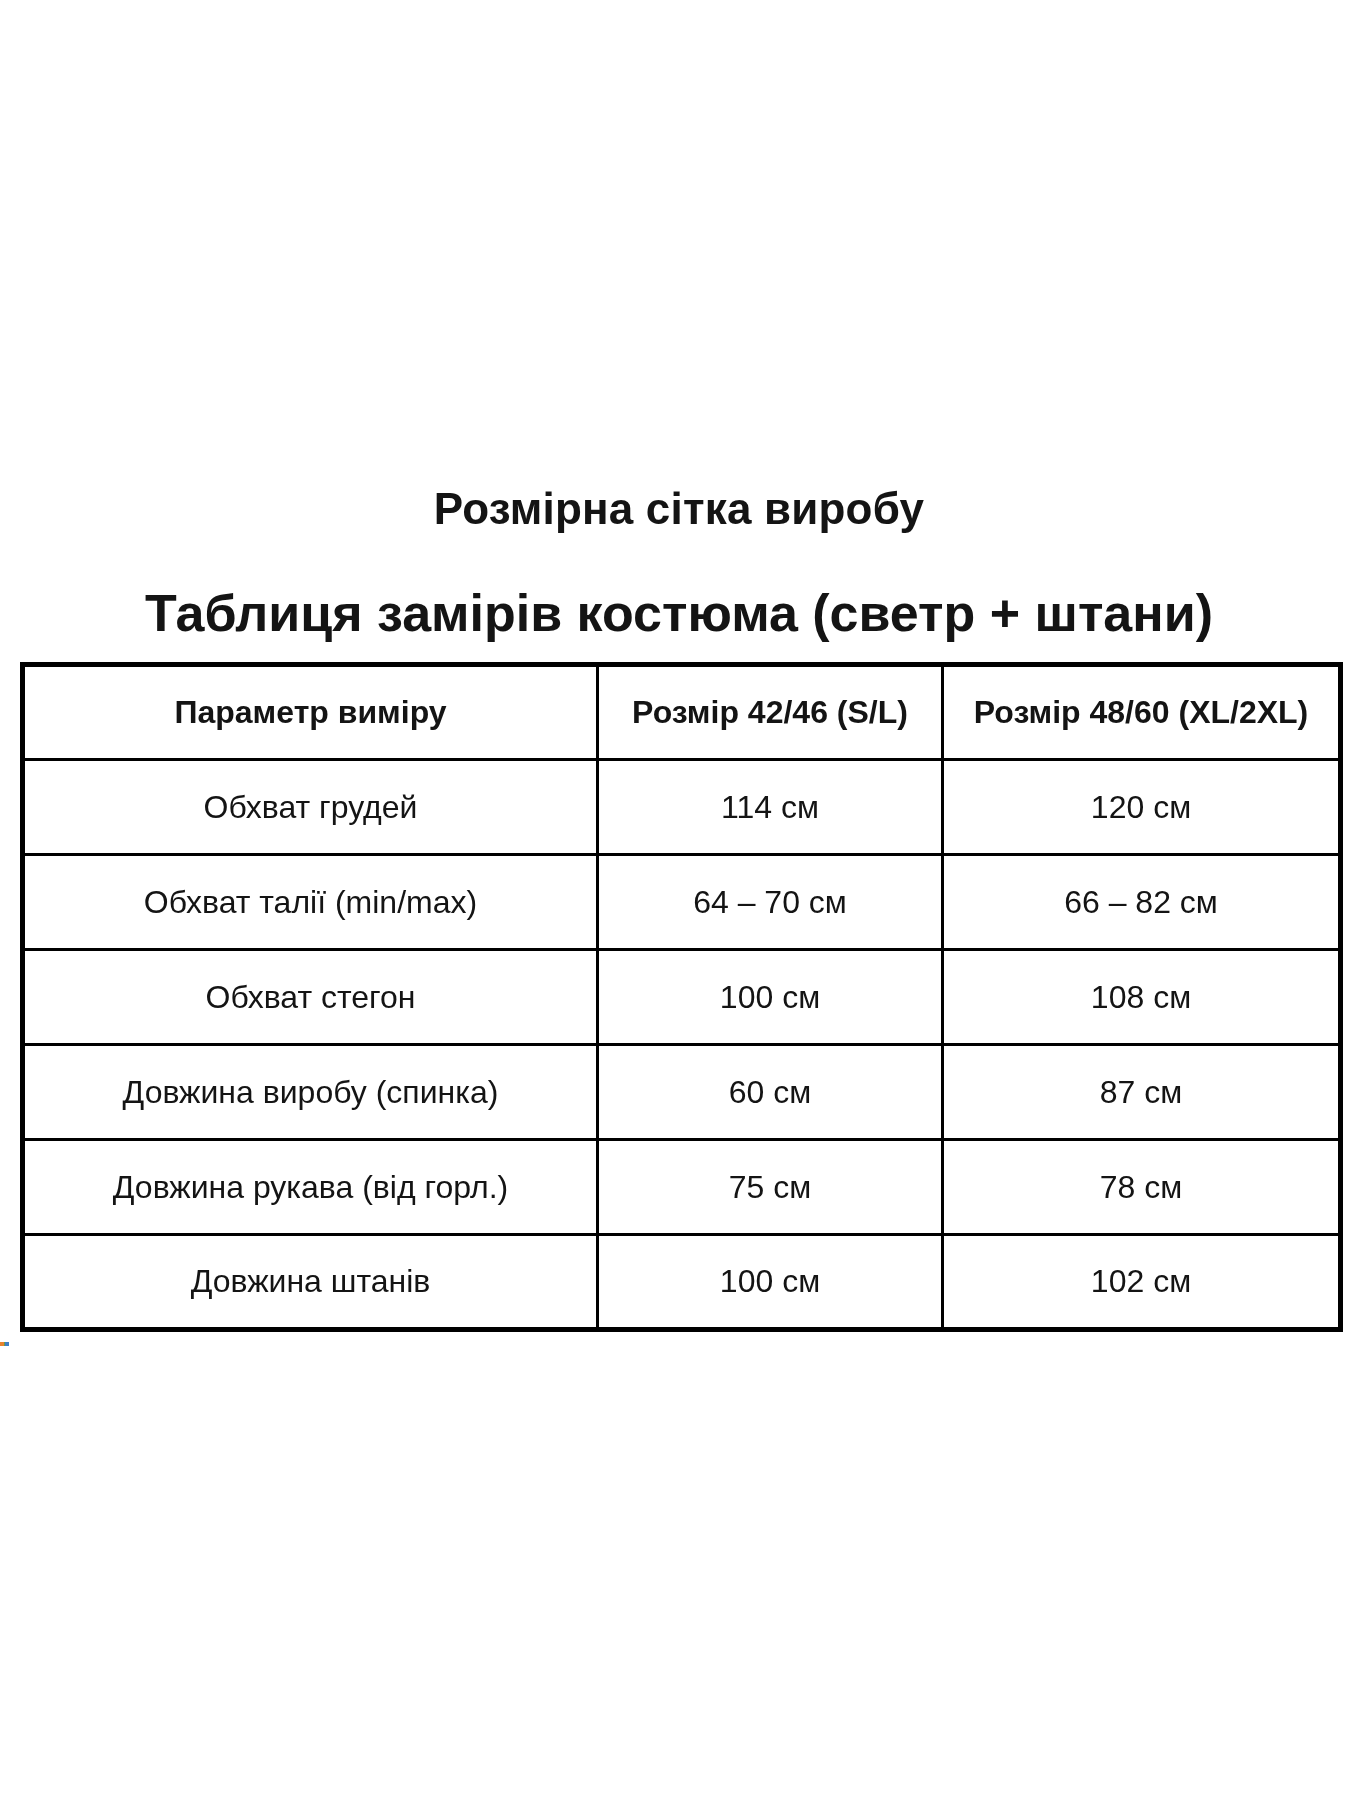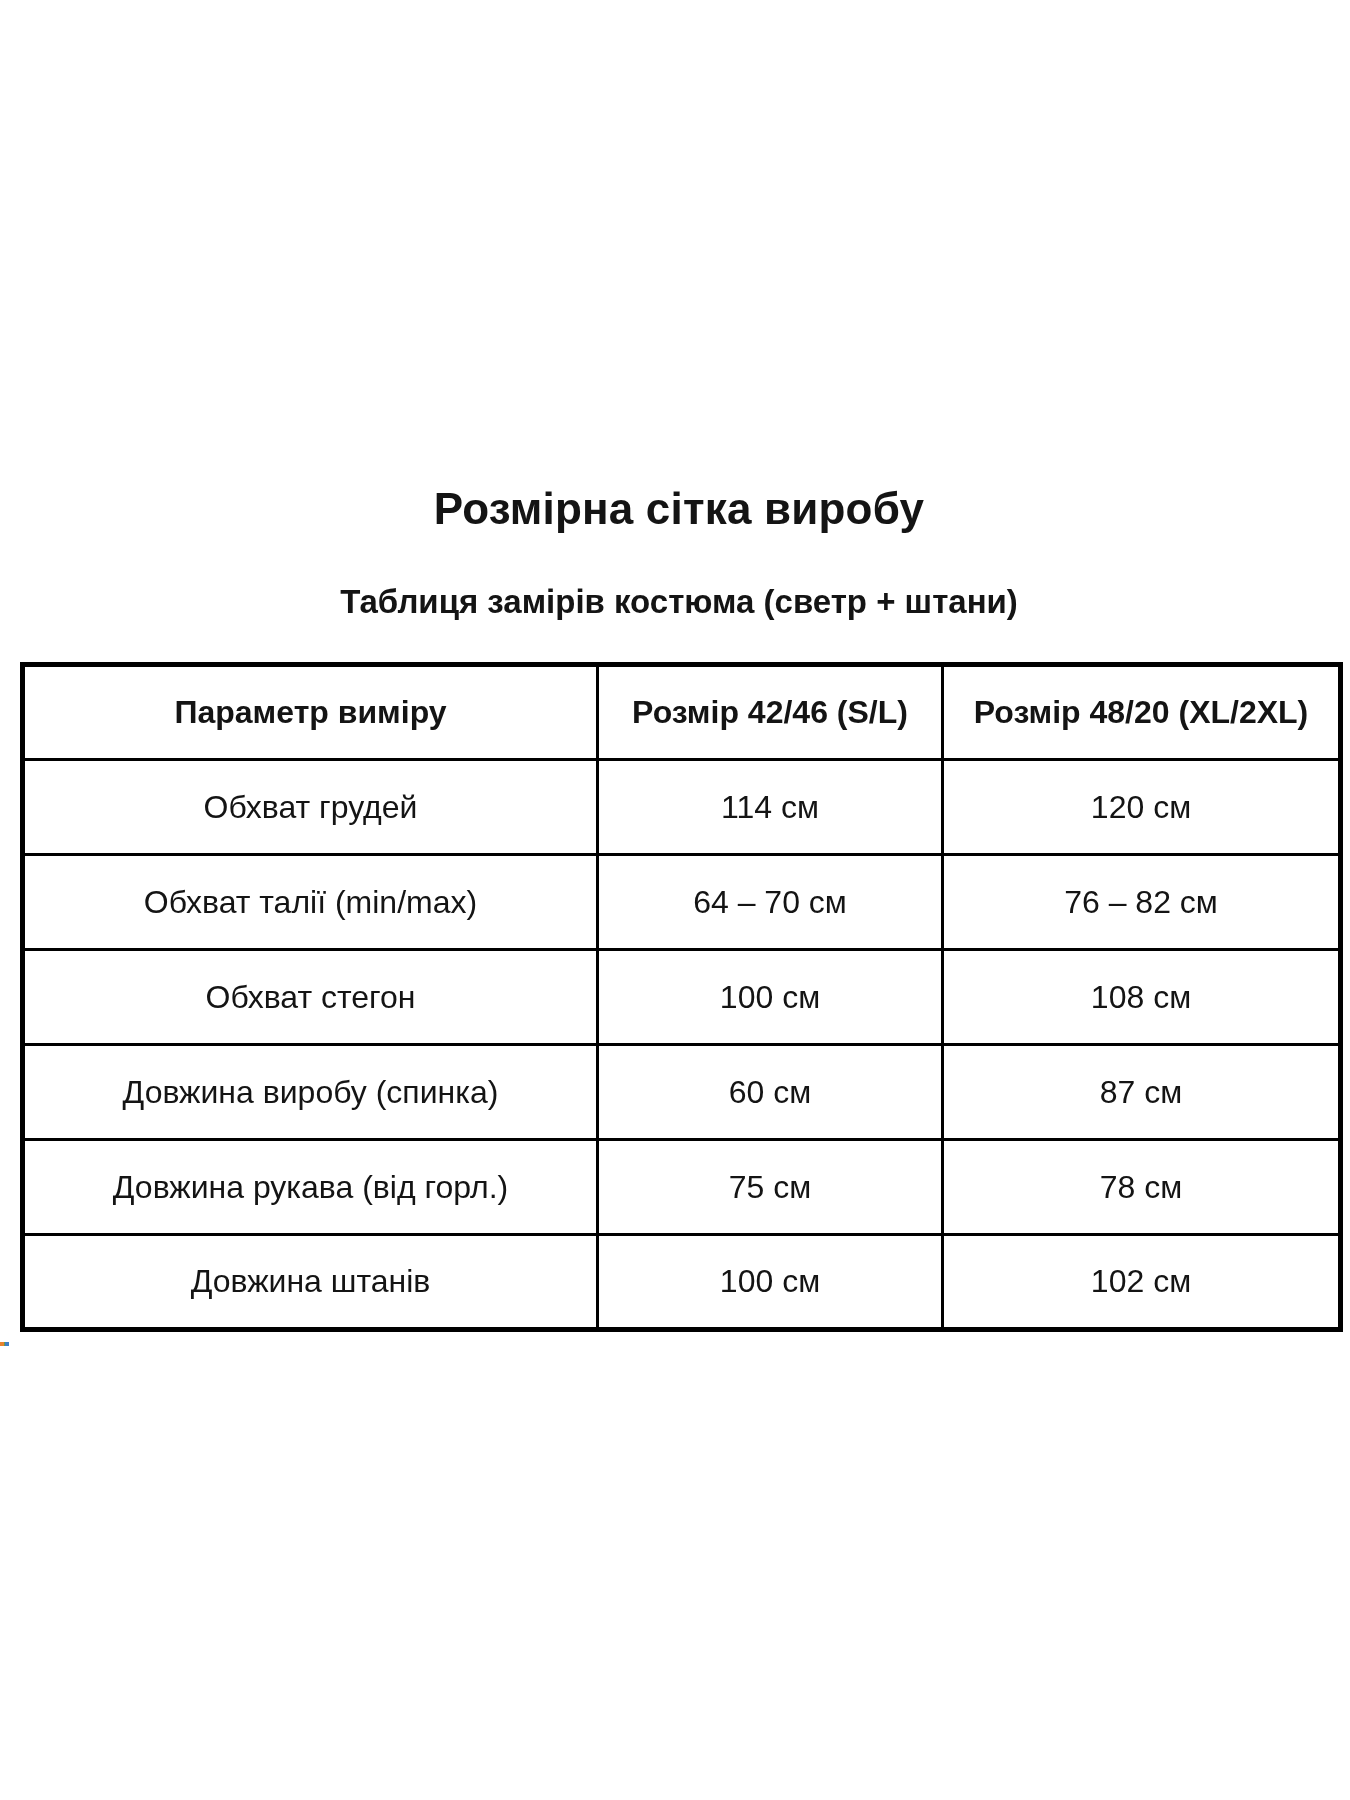--- a/index.html
+++ b/index.html
@@ -30,21 +30,21 @@
     line-height: 1.2;
     color: #141414;
     letter-spacing: 0.2px;
   }
   .doc-subtitle {
     position: absolute;
     left: 20px;
     top: 582px;
     width: 1318px;
     text-align: center;
-    font-size: 33px;
+    font-size: 52px;
     font-weight: bold;
     line-height: 1.2;
     color: #141414;
   }
   table.size-table {
     position: absolute;
     left: 20px;
     top: 662px;
     width: 1318px;
     border-collapse: collapse;
@@ -93,33 +93,33 @@
   <table class="size-table">
     <colgroup>
       <col class="c1">
         <col class="c2">
         <col class="c3">
     </colgroup>
     <thead>
       <tr>
         <th>Параметр виміру</th>
         <th>Розмір 42/46 (S/L)</th>
-        <th>Розмір 48/20 (XL/2XL)</th>
+        <th>Розмір 48/60 (XL/2XL)</th>
       </tr>
     </thead>
     <tbody>
       <tr>
         <td class="param-cell">Обхват грудей</td>
         <td class="value-cell">114 см</td>
         <td class="value-cell">120 см</td>
       </tr>
       <tr>
         <td class="param-cell">Обхват талії (min/max)</td>
         <td class="value-cell">64 – 70 см</td>
-        <td class="value-cell">76 – 82 см</td>
+        <td class="value-cell">66 – 82 см</td>
       </tr>
       <tr>
         <td class="param-cell">Обхват стегон</td>
         <td class="value-cell">100 см</td>
         <td class="value-cell">108 см</td>
       </tr>
       <tr>
         <td class="param-cell">Довжина виробу (спинка)</td>
         <td class="value-cell">60 см</td>
         <td class="value-cell">87 см</td>

